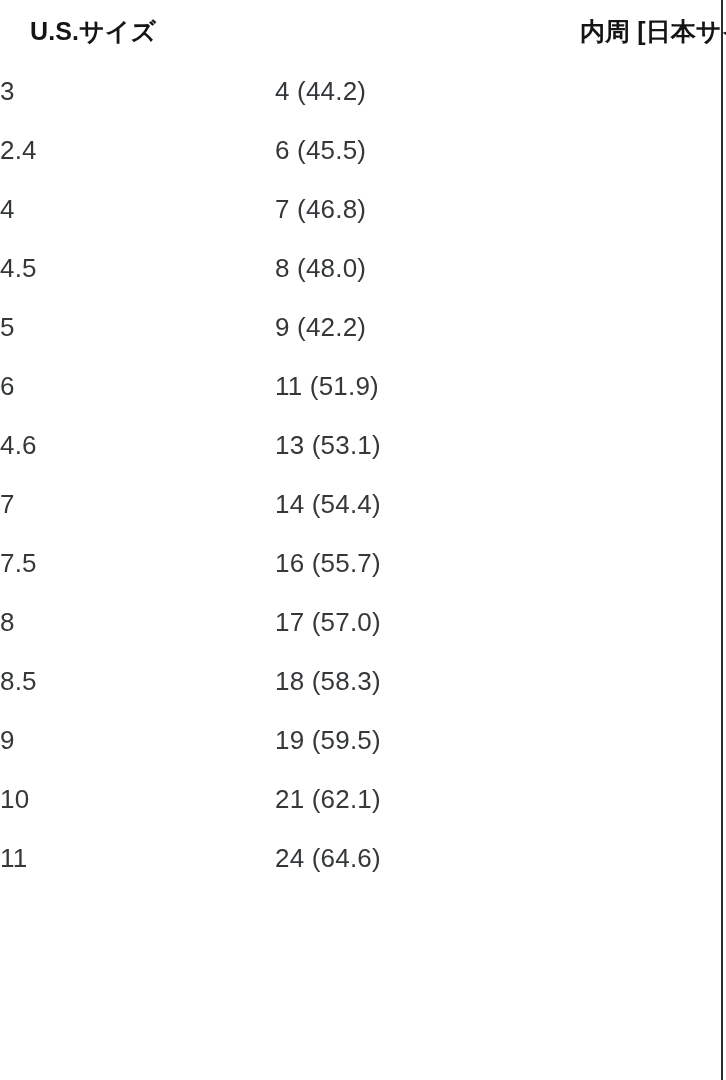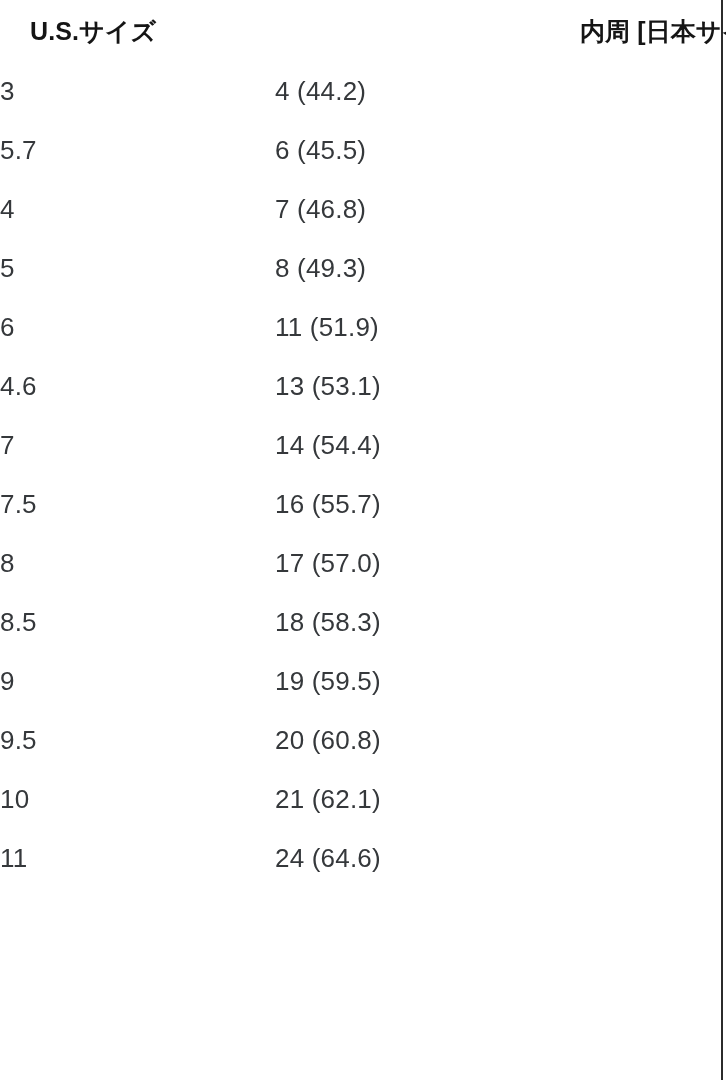--- a/index.html
+++ b/index.html
@@ -87,30 +87,34 @@
         <th class="cell-us">U.S.サイズ</th>
         <th class="cell-inner">内周 [日本サイズ] ([mm])</th>
       </tr>
     </thead>
     <tbody id="table-body">
         <tr>
           <td class="cell-us">3</td>
           <td class="cell-inner">4 (44.2)</td>
         </tr>
         <tr>
-          <td class="cell-us">5.7</td>
+          <td class="cell-us">2.4</td>
           <td class="cell-inner">6 (45.5)</td>
         </tr>
         <tr>
           <td class="cell-us">4</td>
           <td class="cell-inner">7 (46.8)</td>
         </tr>
         <tr>
+          <td class="cell-us">4.5</td>
+          <td class="cell-inner">8 (48.0)</td>
+        </tr>
+        <tr>
           <td class="cell-us">5</td>
-          <td class="cell-inner">8 (49.3)</td>
+          <td class="cell-inner">9 (42.2)</td>
         </tr>
         <tr>
           <td class="cell-us">6</td>
           <td class="cell-inner">11 (51.9)</td>
         </tr>
         <tr>
           <td class="cell-us">4.6</td>
           <td class="cell-inner">13 (53.1)</td>
         </tr>
         <tr>
@@ -127,24 +131,20 @@
         </tr>
         <tr>
           <td class="cell-us">8.5</td>
           <td class="cell-inner">18 (58.3)</td>
         </tr>
         <tr>
           <td class="cell-us">9</td>
           <td class="cell-inner">19 (59.5)</td>
         </tr>
         <tr>
-          <td class="cell-us">9.5</td>
-          <td class="cell-inner">20 (60.8)</td>
-        </tr>
-        <tr>
           <td class="cell-us">10</td>
           <td class="cell-inner">21 (62.1)</td>
         </tr>
         <tr>
           <td class="cell-us">11</td>
           <td class="cell-inner">24 (64.6)</td>
         </tr>
       </tbody>
   </table>
 

